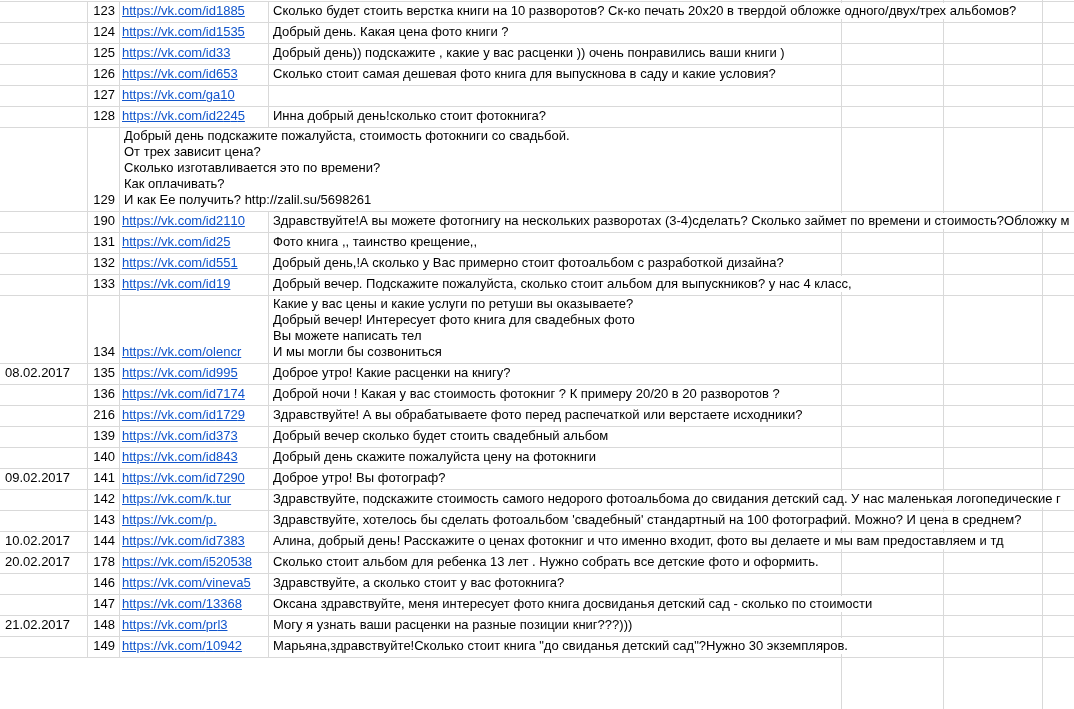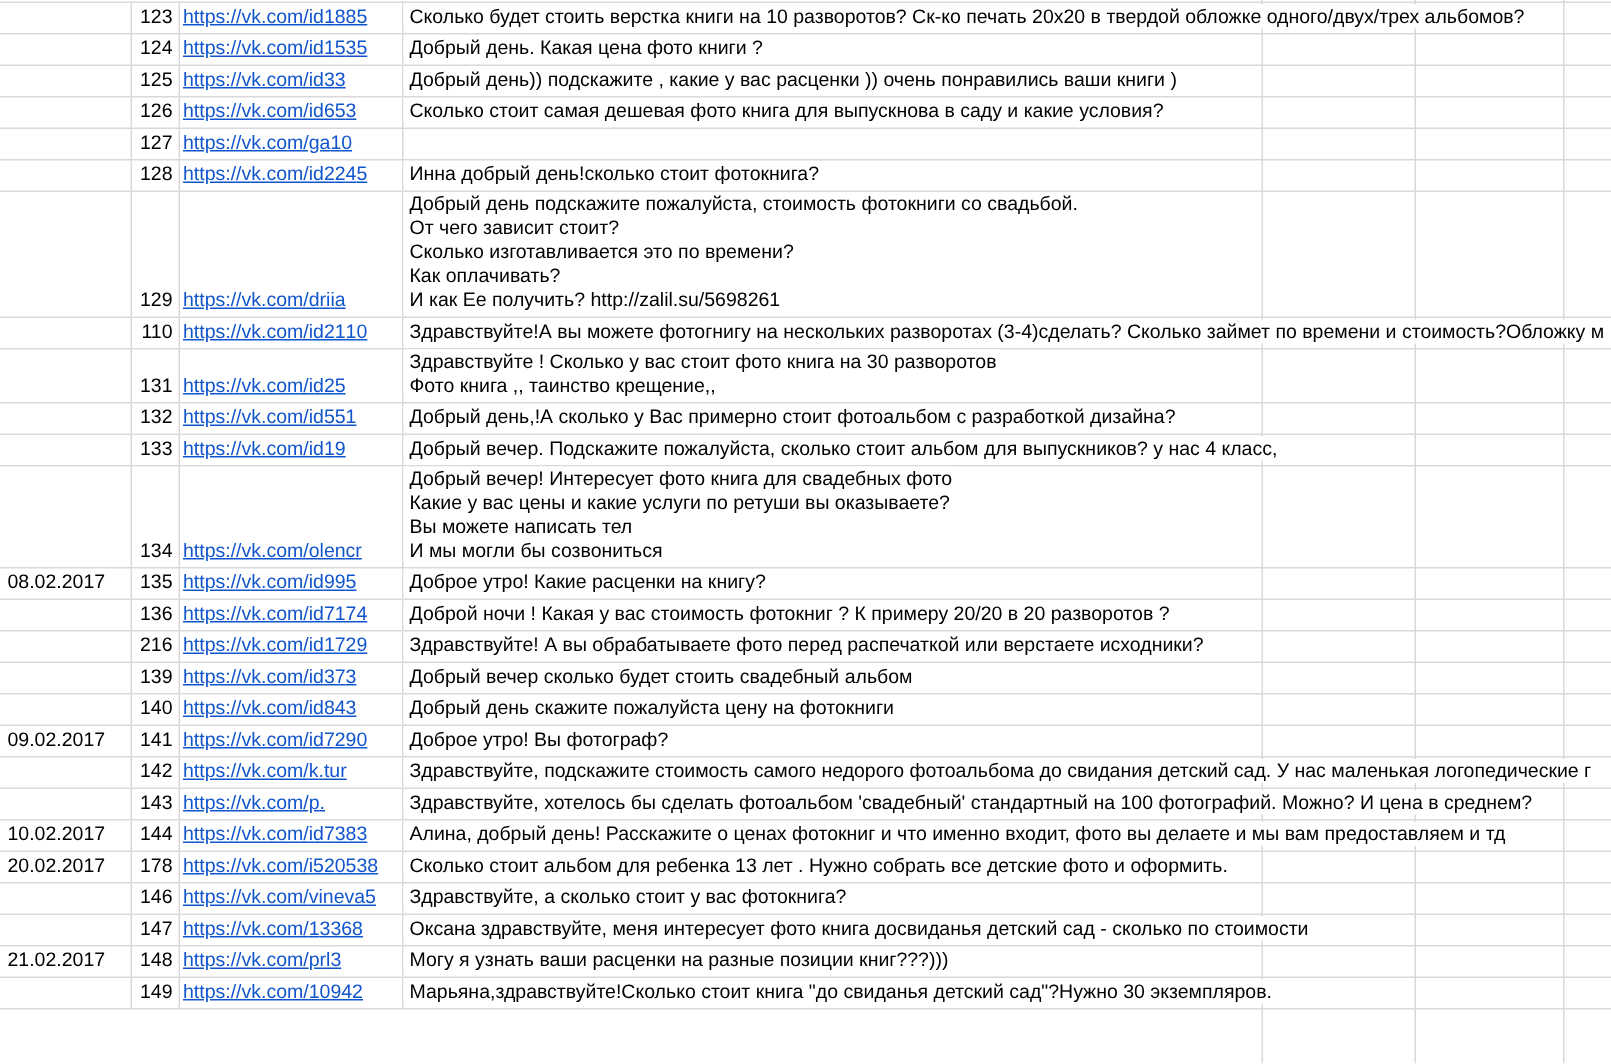--- a/index.html
+++ b/index.html
@@ -150,41 +150,35 @@
         </div>
   </div>
 
   <div class="row">
     <div class="cell col-date">
           <span class="date"></span>
         </div>
     <div class="cell col-num">
           <span class="num">129</span>
         </div>
-    <div class="cell col-url">
-          <a class="url-part">https://vk.com/d</a>
-          <a class="url-part">ri</a>
-          <a class="url-part">i</a>
-          <a class="url-part">a</a>
-        </div>
     <div class="cell col-msg">
           <div class="msg-line">Добрый день подскажите пожалуйста, стоимость фотокниги со свадьбой.</div>
-          <div class="msg-line">От чего зависит стоит?</div>
+          <div class="msg-line">От трех зависит цена?</div>
           <div class="msg-line">Сколько изготавливается это по времени?</div>
           <div class="msg-line">Как оплачивать?</div>
           <div class="msg-line">И как Ее получить? http://zalil.su/5698261</div>
         </div>
   </div>
 
   <div class="row">
     <div class="cell col-date">
           <span class="date"></span>
         </div>
     <div class="cell col-num">
-          <span class="num">110</span>
+          <span class="num">190</span>
         </div>
     <div class="cell col-url">
           <a class="url-part">https://vk.com/id</a>
           <a class="url-part">21</a>
           <a class="url-part">1</a>
           <a class="url-part">0</a>
         </div>
     <div class="cell col-msg">
           <div class="msg-line">Здравствуйте!А вы можете фотогнигу на нескольких разворотах (3-4)сделать? Сколько займет по времени и стоимость?Обложку м</div>
         </div>
@@ -196,21 +190,20 @@
         </div>
     <div class="cell col-num">
           <span class="num">131</span>
         </div>
     <div class="cell col-url">
           <a class="url-part">https://vk.com/id</a>
           <a class="url-part">2</a>
           <a class="url-part">5</a>
         </div>
     <div class="cell col-msg">
-          <div class="msg-line">Здравствуйте ! Сколько у вас стоит фото книга на 30 разворотов</div>
           <div class="msg-line">Фото книга ,, таинство крещение,,</div>
         </div>
   </div>
 
   <div class="row">
     <div class="cell col-date">
           <span class="date"></span>
         </div>
     <div class="cell col-num">
           <span class="num">132</span>
@@ -249,22 +242,22 @@
     <div class="cell col-num">
           <span class="num">134</span>
         </div>
     <div class="cell col-url">
           <a class="url-part">https://vk.com/ole</a>
           <a class="url-part">n</a>
           <a class="url-part">c</a>
           <a class="url-part">r</a>
         </div>
     <div class="cell col-msg">
+          <div class="msg-line">Какие у вас цены и какие услуги по ретуши вы оказываете?</div>
           <div class="msg-line">Добрый вечер! Интересует фото книга для свадебных фото</div>
-          <div class="msg-line">Какие у вас цены и какие услуги по ретуши вы оказываете?</div>
           <div class="msg-line">Вы можете написать тел</div>
           <div class="msg-line">И мы могли бы созвониться</div>
         </div>
   </div>
 
   <div class="row">
     <div class="cell col-date">
           <span class="date">08.02.2017</span>
         </div>
     <div class="cell col-num">

